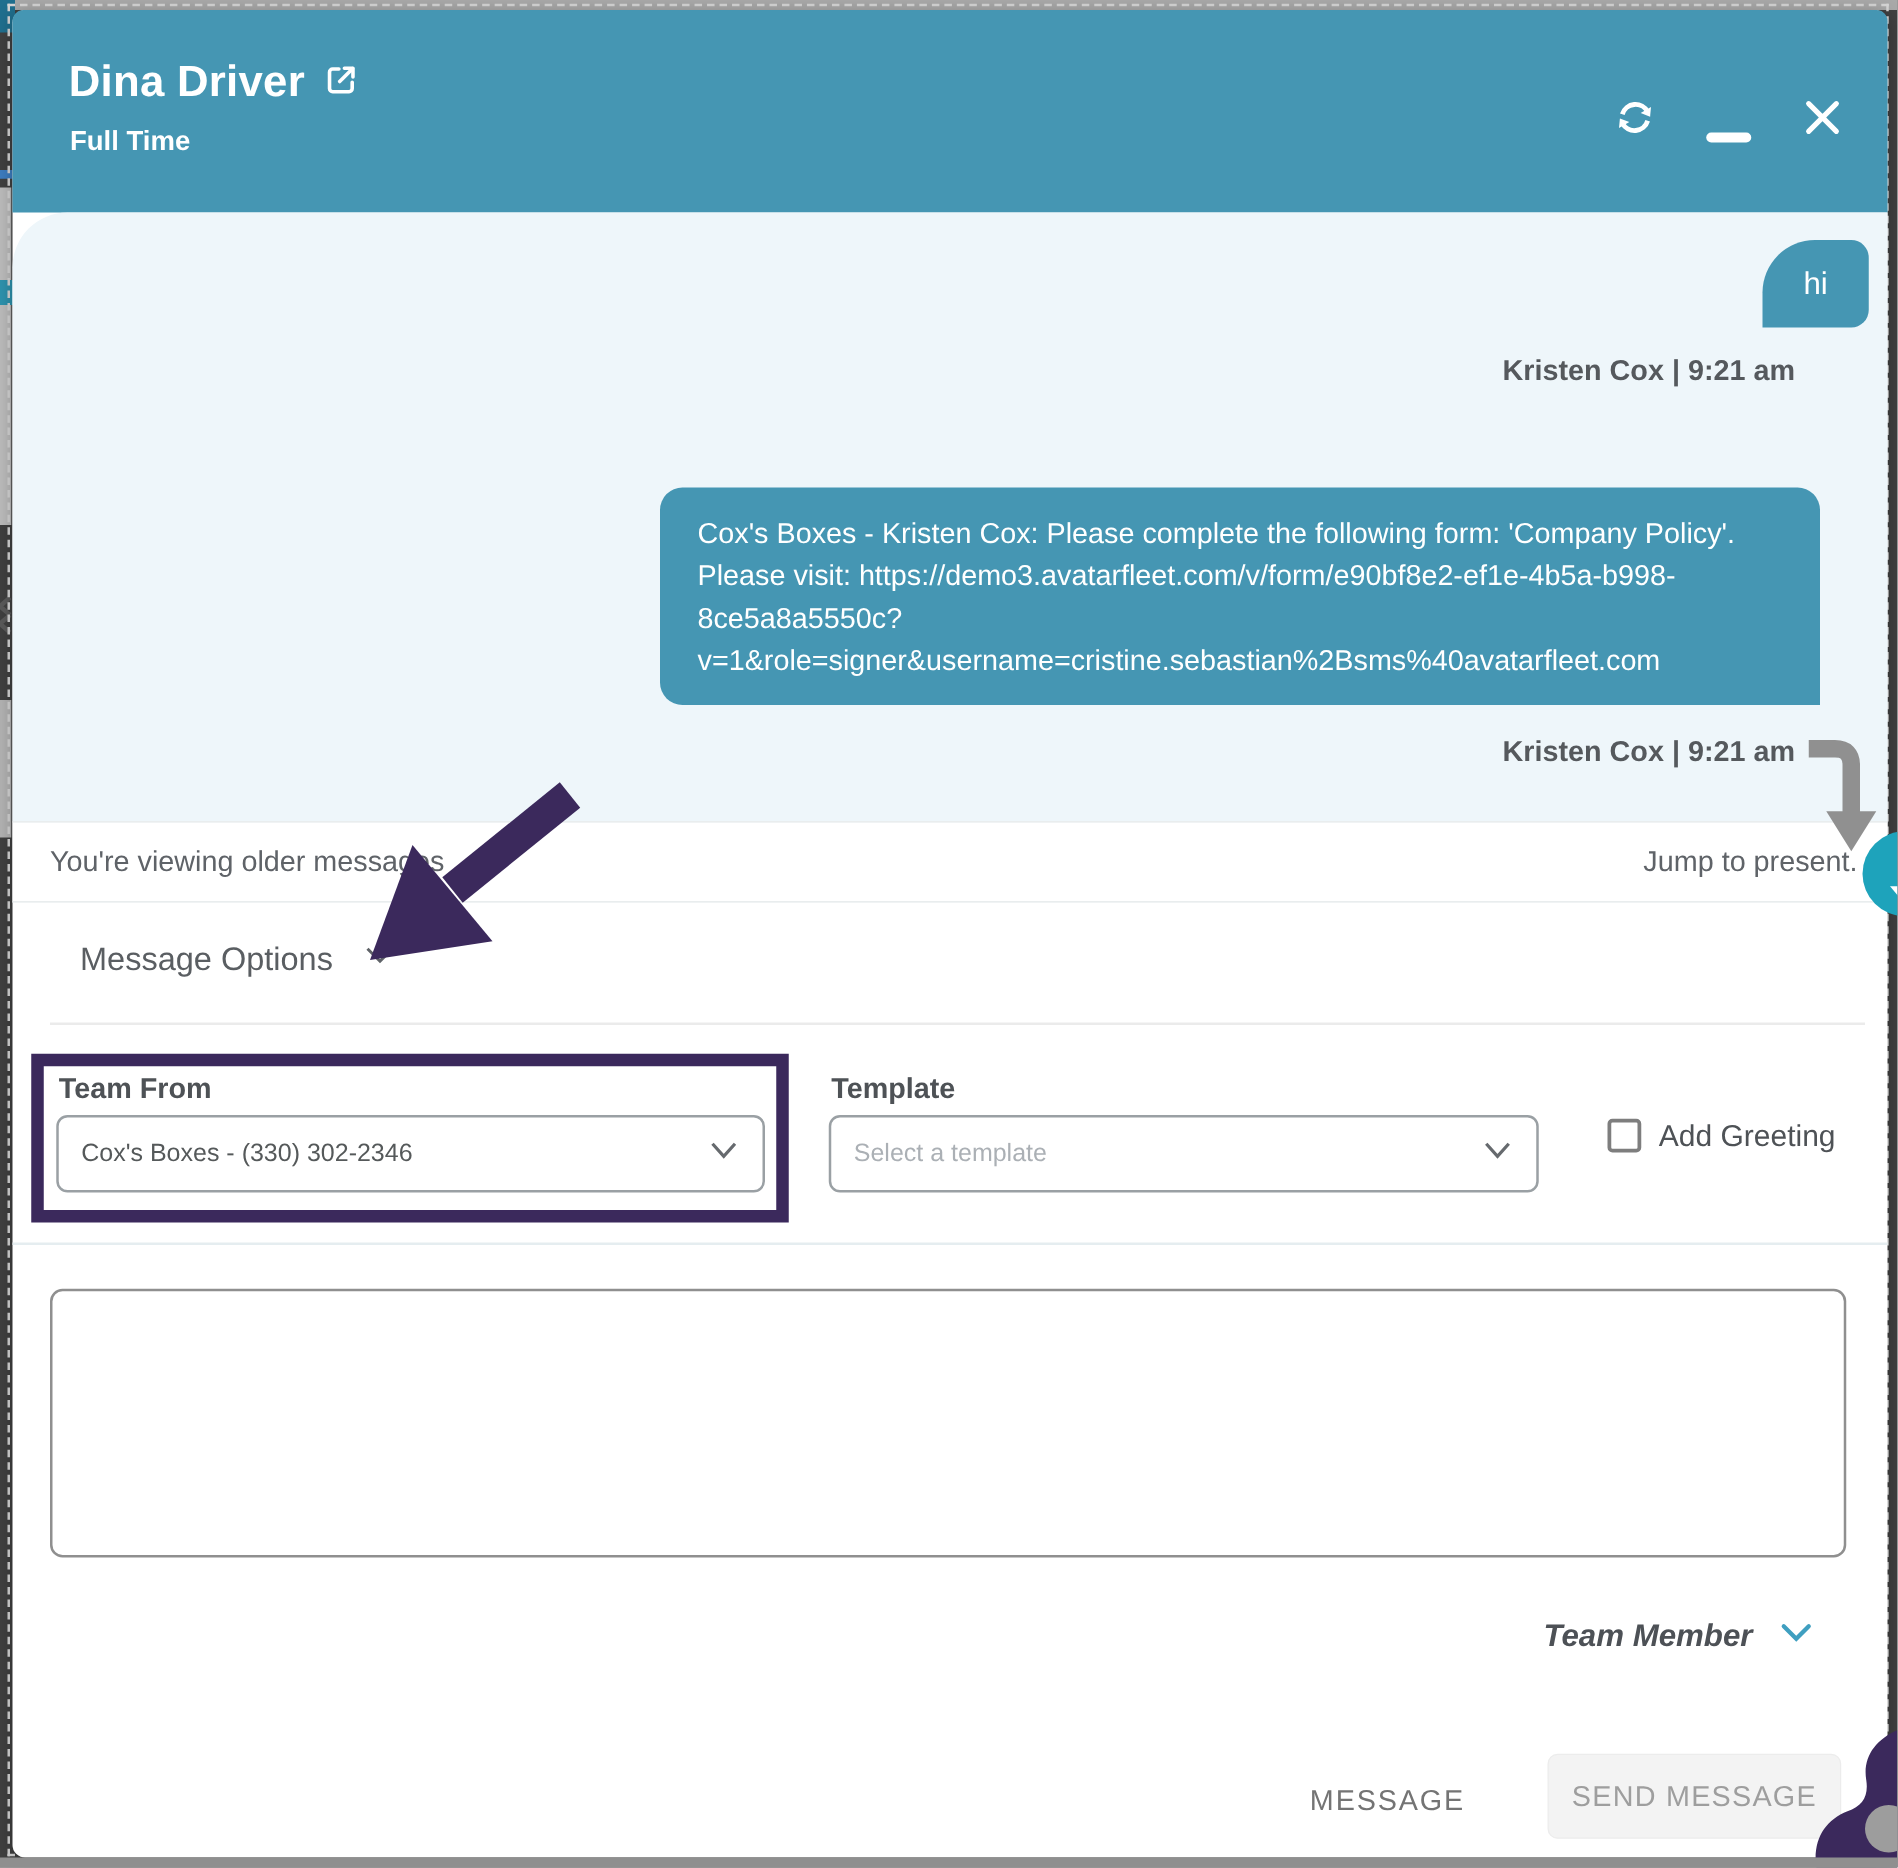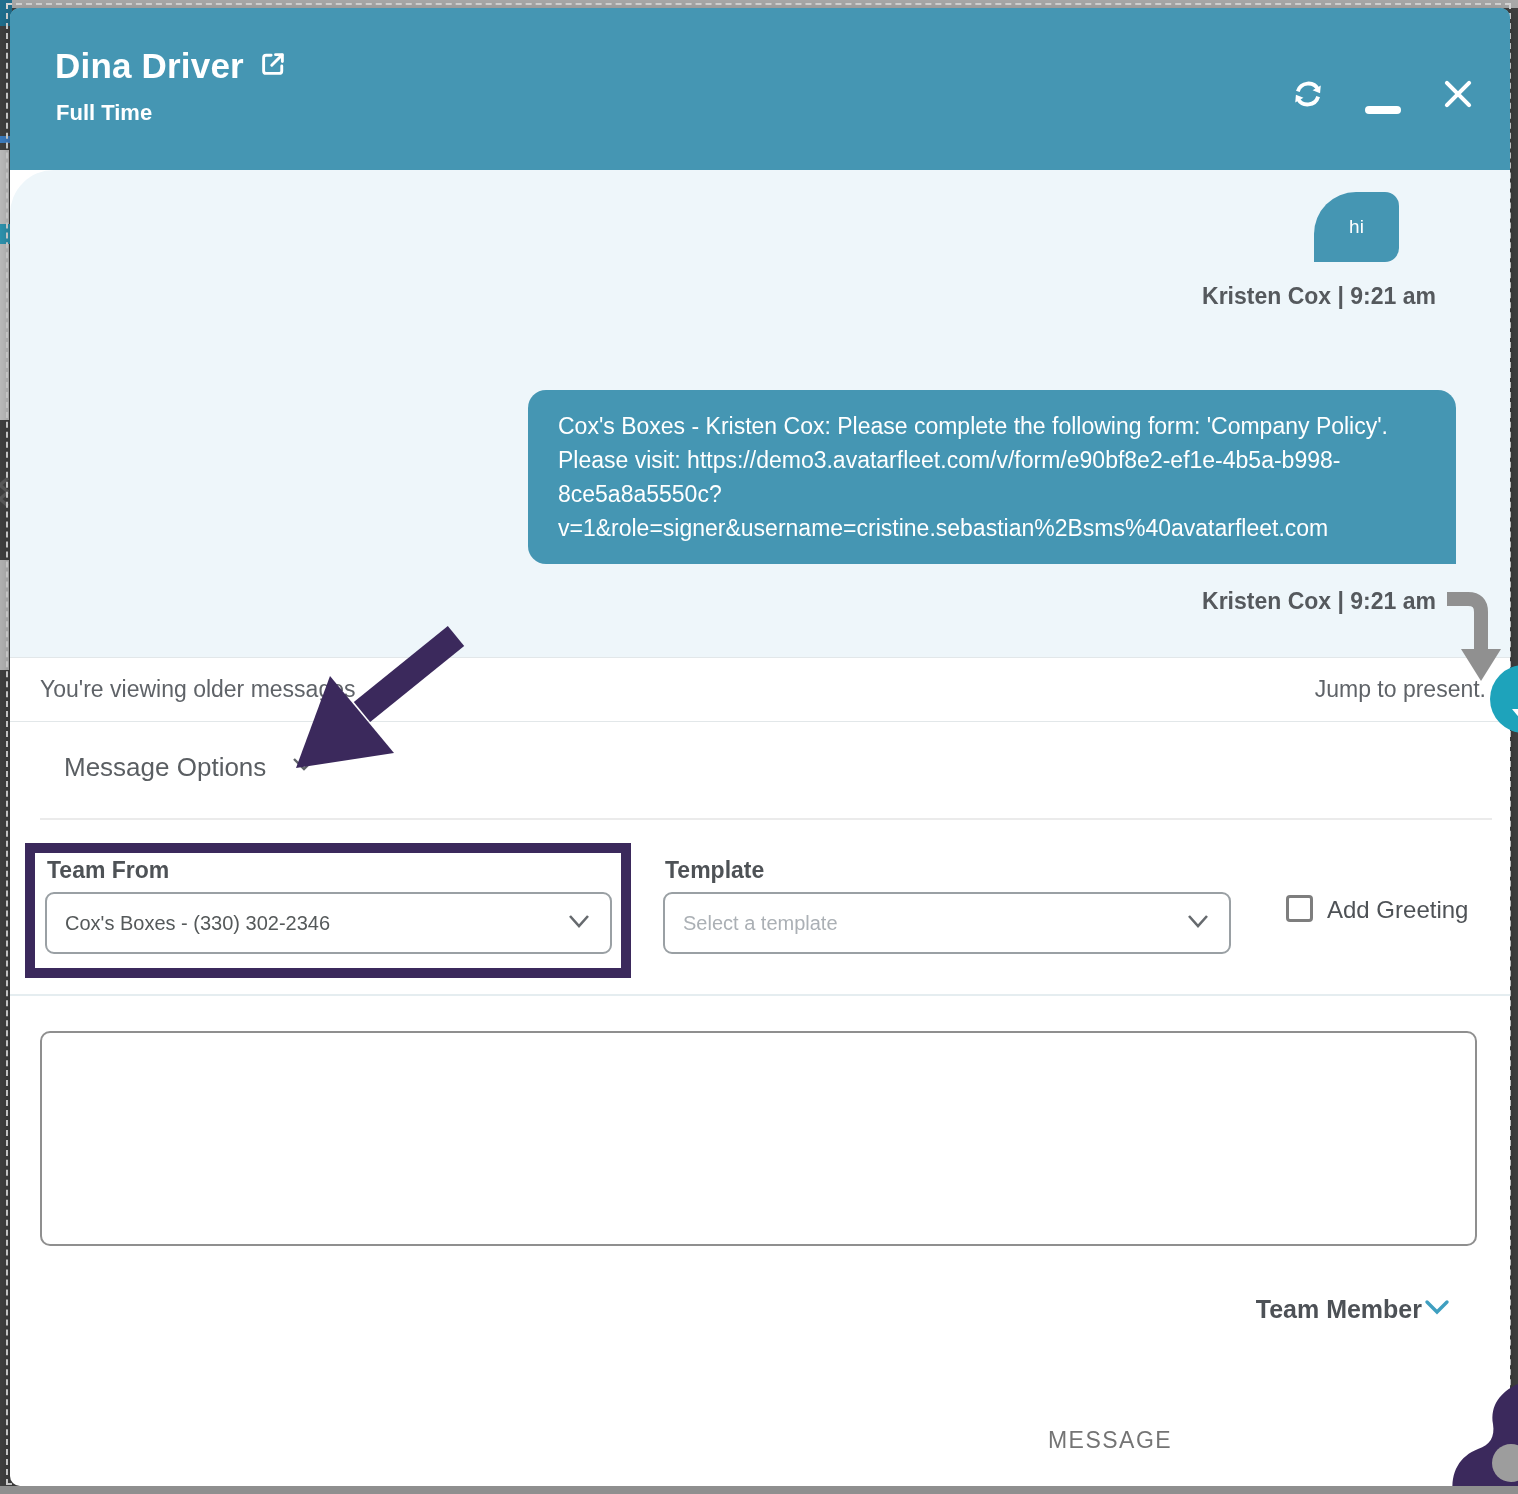--- a/index.html
+++ b/index.html
@@ -26,21 +26,21 @@
   .title-row{position:absolute;left:45px;top:38px;display:flex;align-items:center;gap:14px;color:#fff;}
   .title{font-size:35px;font-weight:bold;letter-spacing:.2px;}
   .subtitle{position:absolute;left:46px;top:92px;color:#fff;font-size:22px;font-weight:600;}
   .hbtn{position:absolute;width:52px;height:52px;top:60px;display:flex;align-items:center;justify-content:center;cursor:pointer;}
   .hbtn.refresh{left:1272px;}
   .hbtn.close{left:1422px;}
   .min-bar{position:absolute;left:1355px;top:98px;width:36px;height:8px;background:#fff;border-radius:4px;cursor:pointer;}
 
   .chat{position:absolute;left:0;top:162px;width:1500px;height:487px;background:#eef6fa;border-radius:44px 0 0 0;}
   .bubble{background:#4596b3;color:#fff;}
-  .bubble-hi{position:absolute;left:1304px;top:22px;width:85px;height:70px;border-radius:42px 14px 14px 0;display:flex;align-items:center;justify-content:center;font-size:19px;}
+  .bubble-hi{position:absolute;left:1400px;top:22px;width:85px;height:70px;border-radius:42px 14px 14px 0;display:flex;align-items:center;justify-content:center;font-size:25px;}
   .bubble-long{position:absolute;left:518px;top:220px;width:928px;border-radius:18px 18px 0 18px;padding:19px 30px;font-size:23px;line-height:34px;overflow-wrap:anywhere;}
   .msg-meta{position:absolute;right:74px;color:#55595d;font-size:23px;font-weight:bold;}
   .meta1{top:113px;}
   .meta2{top:418px;}
 
   .band{position:absolute;left:0;top:649px;width:1500px;height:65px;background:#fff;border-top:1px solid #e2e7e9;border-bottom:1px solid #e2e7e9;display:flex;align-items:center;justify-content:space-between;padding:0 24px 0 30px;}
   .band .older{color:#5f6368;font-size:23px;}
   .band .jump{color:#5f6368;font-size:23px;cursor:pointer;}
 
   .mo-toggle{position:absolute;left:54px;top:744px;display:flex;align-items:center;gap:22px;color:#5a5e62;font-size:26px;cursor:pointer;}
@@ -51,21 +51,21 @@
   .lab-sendfrom{left:37px;top:849px;}
   .lab-template{left:655px;top:849px;}
   .select{position:absolute;top:884px;height:62px;border:2px solid #9aa0a4;border-radius:9px;background:#fff;display:flex;align-items:center;padding:0 18px;font-size:20px;color:#55595a;cursor:pointer;justify-content:space-between;}
   .sel-sendfrom{left:35px;width:567px;}
   .sel-template{left:653px;width:568px;color:#abb0b5;}
   .checkbox{position:absolute;left:1276px;top:887px;width:27px;height:27px;border:3px solid #7e7e7e;border-radius:4px;background:#fff;cursor:pointer;}
   .lab-greet{position:absolute;left:1317px;top:888px;color:#4e5256;font-size:24px;font-weight:400;}
 
   .msg-input{position:absolute;left:30px;top:1023px;width:1437px;height:215px;border:2px solid #8f8f8f;border-radius:10px;resize:none;font-size:23px;padding:16px;outline:none;}
 
-  .team-row{position:absolute;right:58px;top:1287px;display:flex;align-items:center;cursor:pointer;}
+  .team-row{position:absolute;right:58px;top:1287px;display:flex;align-items:center;gap:20px;cursor:pointer;font-style:italic;}
   .team-label{color:#4d5156;font-size:25px;font-weight:600;}
 
   .cancel-btn{position:absolute;left:1035px;top:1412px;width:130px;height:40px;display:flex;align-items:center;justify-content:center;color:#747474;font-size:23px;letter-spacing:1.5px;cursor:pointer;background:none;border:none;}
   .send-btn{position:absolute;left:1228px;top:1395px;width:235px;height:68px;background:#f3f3f3;border:1px solid #ececec;border-radius:8px;color:#9e9e9e;font-size:23px;letter-spacing:1px;display:flex;align-items:center;justify-content:center;cursor:pointer;}
 
   
   .fab{position:absolute;left:1490px;top:665px;width:68px;height:68px;border-radius:50%;background:#1ea3bb;z-index:5;cursor:pointer;}
   .fab .tri{position:absolute;left:22px;top:44px;width:0;height:0;border-left:10px solid transparent;border-right:10px solid transparent;border-top:12px solid #fff;}
 
   
@@ -177,20 +177,21 @@
     <div class="team-row">
       <span class="team-label">Team Member</span>
       <span>
         <svg width="30" height="22" viewBox="0 0 30 22">
             <path d="M5 5 L15 15 L25 5" fill="none" stroke="#3f9fc0" stroke-width="3.4" stroke-linecap="round"></path>
           </svg>
       </span>
     </div>
 
     <button class="cancel-btn">MESSAGE</button>
+    <div class="send-btn">SEND MESSAGE</div>
   </div>
 
   <div class="fab">
 
     <span class="tri"></span>
   </div>
 
   <div class="hl-box"></div>
 
   <svg class="anno-svg" viewBox="0 0 1518 1494">

